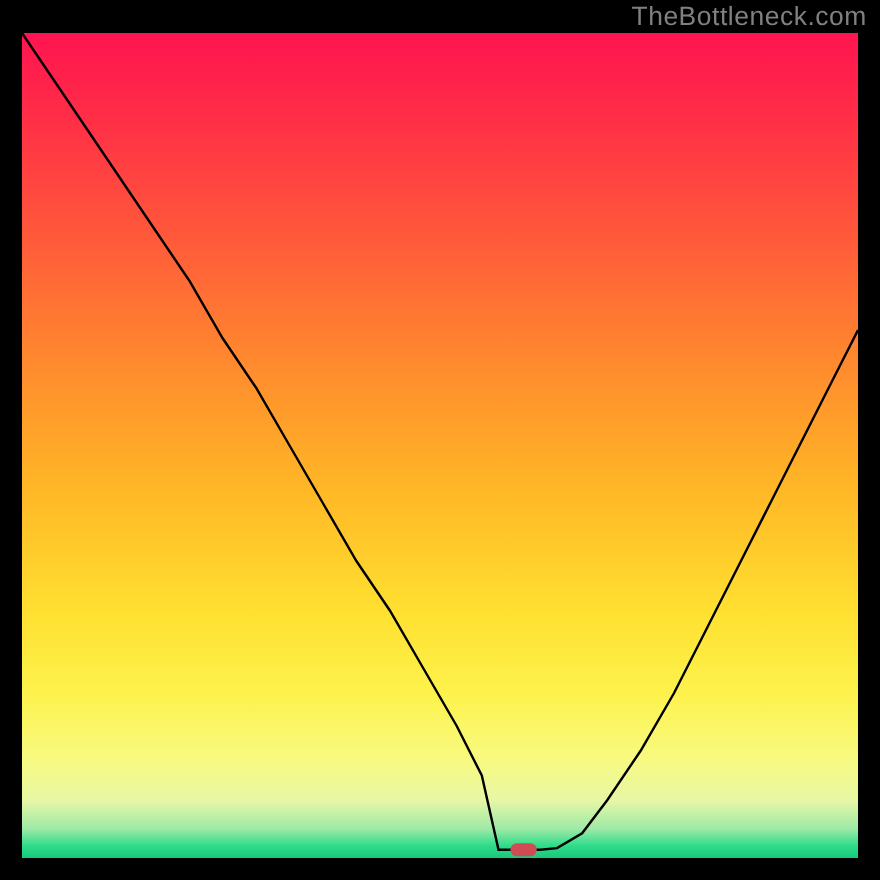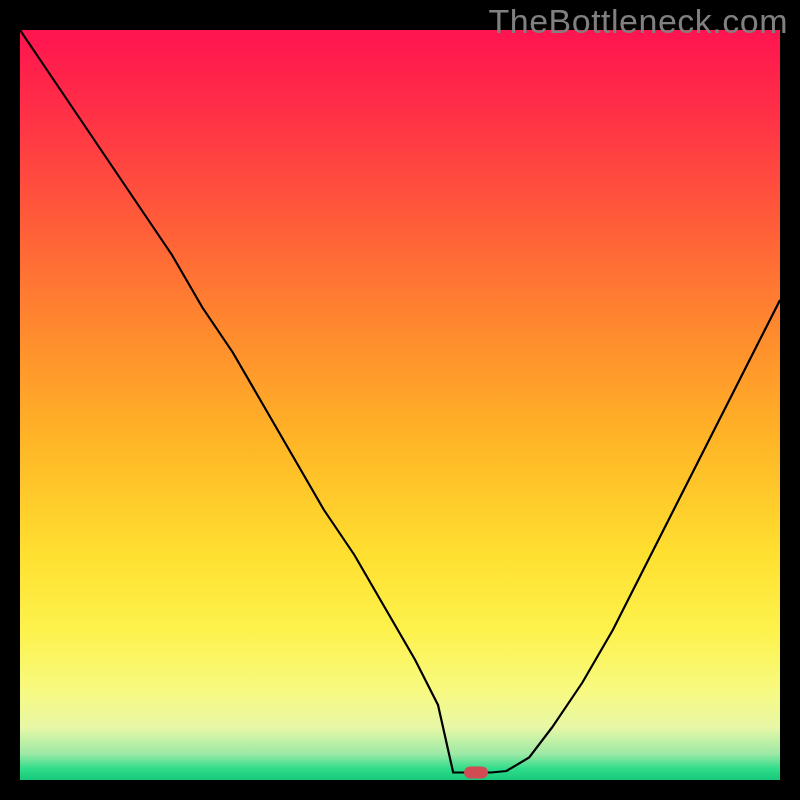--- a/index.html
+++ b/index.html
@@ -15,21 +15,21 @@
     position: relative;
     width: 800px;
     height: 800px;
     background: #000;
   }
   .watermark {
     position: absolute;
     top: 2px;
     right: 12px;
     color: #808080;
-    font-size: 34px;
+    font-size: 24px;
     font-weight: 500;
     letter-spacing: 0.5px;
     z-index: 10;
   }
   .plot-area {
     position: absolute;
     left: 20px;
     top: 30px;
     width: 760px;
     height: 750px;

